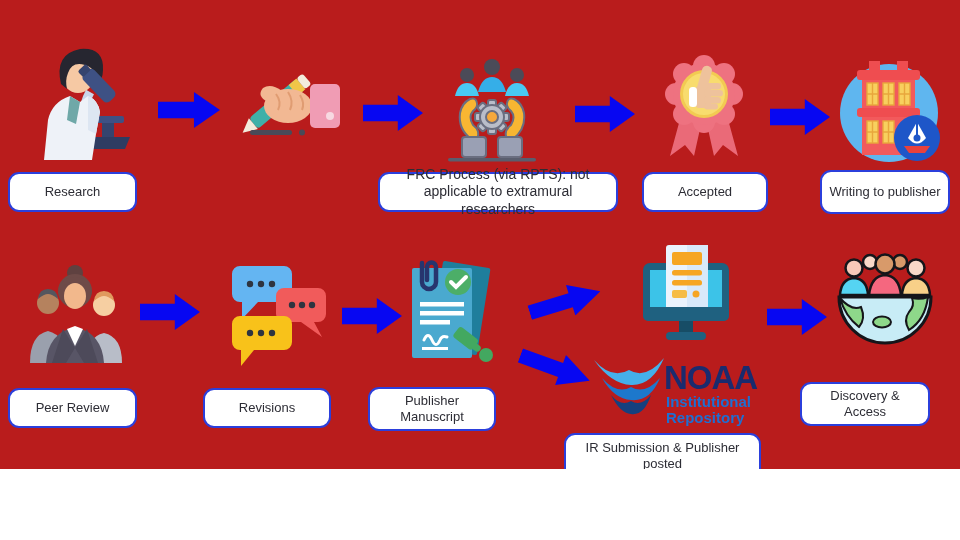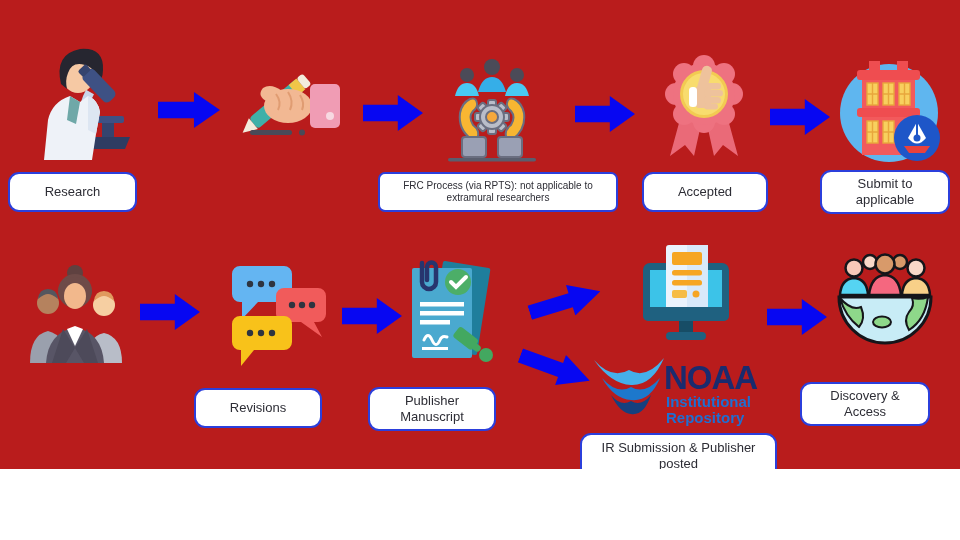--- a/index.html
+++ b/index.html
@@ -1,21 +1,21 @@
 <!DOCTYPE html>
 <html><head>
 <meta charset="utf-8">
 <style>
   html,body{margin:0;padding:0;background:#fff;}
   #canvas{position:relative;width:960px;height:469px;background:#b91c1c;overflow:hidden;
           font-family:"Liberation Sans",sans-serif;}
   .label{position:absolute;background:#fff;border:2px solid #2b3fdc;border-radius:11px;
          display:flex;align-items:center;justify-content:center;text-align:center;
          color:#2d2d35;font-size:13px;line-height:1.25;padding:2px 6px;box-sizing:border-box;}
-  .label.small{font-size:10px;border-radius:7px;}
+  .label.small{font-size:14px;}
   .arrow{position:absolute;background:#0707f2;
          clip-path:polygon(0% 27%,58% 27%,58% 0%,100% 50%,58% 100%,58% 73%,0% 73%);}
   .icon{position:absolute;}
   svg text{font-family:"Liberation Sans",sans-serif;}
 </style>
 </head>
 <body>
 
 <div id="canvas">
 
@@ -130,56 +130,57 @@
       <rect x="34" y="68" width="11" height="22"></rect>
         <rect x="50" y="68" width="11" height="22"></rect>
     </g>
     <path d="M39.5,30 v22 M34,41 h11 M55.5,30 v22 M50,41 h11 M71.5,30 v22 M66,41 h11 M39.5,68 v22 M34,79 h11 M55.5,68 v22 M50,79 h11" stroke="#e8a73c" stroke-width="1.4" fill="none"></path>
     <circle cx="84" cy="85" r="23" fill="#1e56c8"></circle>
     <path d="M84,69 l9,16 q-9,11 -18,0 Z" fill="#ffffff"></path>
     <path d="M84,69 v13" stroke="#1e56c8" stroke-width="2"></path>
     <circle cx="84" cy="85" r="3.5" fill="#1e56c8"></circle>
     <path d="M71,93 h26 l-5,7 h-16 Z" fill="#e8413c"></path>
   </svg>
-  <div class="label" style="left:820px;top:170px;width:130px;height:44px">Submit to applicable</div>
+  <div class="label" style="left:820px;top:170px;width:130px;height:44px">Writing to publisher</div>
 
   <svg class="icon" style="left:18px;top:263px" width="115" height="100" viewBox="0 0 115 100">
     <circle cx="30" cy="40" r="11" fill="#b5825e"></circle>
     <path d="M20,36 Q21,26 30,26 Q39,26 40,36 Q34,31 30,31 Q26,31 20,36 Z" fill="#55565e"></path>
     <path d="M12,100 Q12,72 30,68 Q48,72 48,100 Z" fill="#9aa0ad"></path>
     <circle cx="86" cy="42" r="11" fill="#f6cfa2"></circle>
     <path d="M76,38 Q77,28 86,28 Q95,28 96,38 Q90,33 86,33 Q82,33 76,38 Z" fill="#e09a5e"></path>
     <path d="M68,100 Q68,74 86,70 Q104,74 104,100 Z" fill="#b8bdc8"></path>
     <circle cx="57" cy="10" r="8" fill="#5f4140"></circle>
     <circle cx="57" cy="28" r="17" fill="#6e4b48"></circle>
     <ellipse cx="57" cy="33" rx="11" ry="13" fill="#f2b88c"></ellipse>
     <path d="M40,32 Q41,14 57,14 Q73,14 74,32 Q70,19 57,19 Q44,19 40,32 Z" fill="#6e4b48"></path>
     <path d="M28,100 Q30,70 57,64 Q84,70 86,100 Z" fill="#585566"></path>
     <polygon points="45,66 57,85 48,100 34,100" fill="#4d4a5a"></polygon>
     <polygon points="69,66 57,85 66,100 80,100" fill="#4d4a5a"></polygon>
     <polygon points="49,66 57,83 65,66 57,63" fill="#ffffff"></polygon>
   </svg>
+  <div class="label" style="left:8px;top:388px;width:129px;height:40px">Peer Review</div>
 
   <div class="arrow" style="left:140px;top:294px;width:60px;height:36px"></div>
 
   <svg class="icon" style="left:224px;top:258px" width="108" height="108" viewBox="0 0 108 108">
     <path d="M16,8 h44 a8,8 0 0 1 8,8 v20 a8,8 0 0 1 -8,8 h-26 l-16,17 v-17 h-2 a8,8 0 0 1 -8,-8 v-20 a8,8 0 0 1 8,-8 Z" fill="#64b5f2"></path>
     <circle cx="26" cy="26" r="3.2" fill="#2e3440"></circle>
       <circle cx="37" cy="26" r="3.2" fill="#2e3440"></circle>
       <circle cx="48" cy="26" r="3.2" fill="#2e3440"></circle>
     <path d="M60,30 h34 a8,8 0 0 1 8,8 v18 a8,8 0 0 1 -8,8 h-4 l8,15 -21,-15 h-17 a8,8 0 0 1 -8,-8 v-18 a8,8 0 0 1 8,-8 Z" fill="#f15b5b"></path>
     <circle cx="68" cy="47" r="3.2" fill="#2e3440"></circle>
       <circle cx="78" cy="47" r="3.2" fill="#2e3440"></circle>
       <circle cx="88" cy="47" r="3.2" fill="#2e3440"></circle>
     <path d="M16,58 h44 a8,8 0 0 1 8,8 v18 a8,8 0 0 1 -8,8 h-30 l-13,16 v-16 h-1 a8,8 0 0 1 -8,-8 v-18 a8,8 0 0 1 8,-8 Z" fill="#f8c21a"></path>
     <circle cx="26" cy="75" r="3.2" fill="#2e3440"></circle>
       <circle cx="37" cy="75" r="3.2" fill="#2e3440"></circle>
       <circle cx="48" cy="75" r="3.2" fill="#2e3440"></circle>
   </svg>
-  <div class="label" style="left:194px;top:388px;width:128px;height:40px">Revisions</div>
+  <div class="label" style="left:203px;top:388px;width:128px;height:40px">Revisions</div>
 
   <div class="arrow" style="left:342px;top:298px;width:60px;height:36px"></div>
 
   <svg class="icon" style="left:396px;top:254px" width="100" height="115" viewBox="0 0 100 115">
     <rect x="40" y="10" width="48" height="88" rx="2" fill="#1f7e9c" transform="rotate(9 64 54)"></rect>
     <rect x="16" y="14" width="60" height="90" rx="2" fill="#4aa9cf"></rect>
     <circle cx="62" cy="28" r="13" fill="#4cae68"></circle>
     <path d="M55,28 l5,5 10,-10" stroke="#ffffff" stroke-width="4" fill="none" stroke-linecap="round"></path>
     <path d="M26,9 v19 a7,7 0 0 0 14,0 v-15 a4.5,4.5 0 0 0 -9,0 v13" stroke="#27356e" stroke-width="4.5" fill="none" stroke-linecap="round"></path>
     <rect x="24" y="48" width="44" height="4.5" fill="#ffffff"></rect>
@@ -214,21 +215,21 @@
   </svg>
 
   <svg class="icon" style="left:592px;top:354px" width="172" height="74" viewBox="0 0 172 74">
     <path d="M2,6 Q20,26 37,16 Q54,26 72,4 Q60,32 39,31 Q19,30 2,6 Z" fill="#45b0ea"></path>
     <path d="M10,24 Q25,41 39,33 Q53,41 68,24 Q58,48 39,46 Q22,45 10,24 Z" fill="#1d78cc"></path>
     <path d="M19,41 Q29,53 39,47 Q49,53 59,41 Q52,62 39,60 Q28,59 19,41 Z" fill="#16407e"></path>
     <text x="72" y="35" font-size="33" font-weight="bold" fill="#1a2b6e" letter-spacing="-1">NOAA</text>
     <text x="74" y="53" font-size="15" font-weight="bold" fill="#1e6fd2">Institutional</text>
     <text x="74" y="69" font-size="15" font-weight="bold" fill="#1e6fd2">Repository</text>
   </svg>
-  <div class="label" style="left:580px;top:433px;width:197px;height:46px">IR Submission &amp; Publisher posted</div>
+  <div class="label" style="left:564px;top:433px;width:197px;height:46px">IR Submission &amp; Publisher posted</div>
 
   <div class="arrow" style="left:767px;top:299px;width:60px;height:36px"></div>
 
   <svg class="icon" style="left:832px;top:250px" width="106" height="106" viewBox="0 0 106 106">
     <circle cx="38" cy="12" r="7" fill="#f8d8c8" stroke="#15151a" stroke-width="2.5"></circle>
     <circle cx="68" cy="12" r="7" fill="#d89a6a" stroke="#15151a" stroke-width="2.5"></circle>
     <circle cx="22" cy="18" r="8.5" fill="#f8c8b8" stroke="#15151a" stroke-width="2.5"></circle>
     <path d="M8,45 Q9,29 22,28 Q35,29 36,45 Z" fill="#55d4f2" stroke="#15151a" stroke-width="2.5"></path>
     <circle cx="84" cy="18" r="8.5" fill="#f8d8c8" stroke="#15151a" stroke-width="2.5"></circle>
     <path d="M70,45 Q71,29 84,28 Q97,29 98,45 Z" fill="#f8d088" stroke="#15151a" stroke-width="2.5"></path>

